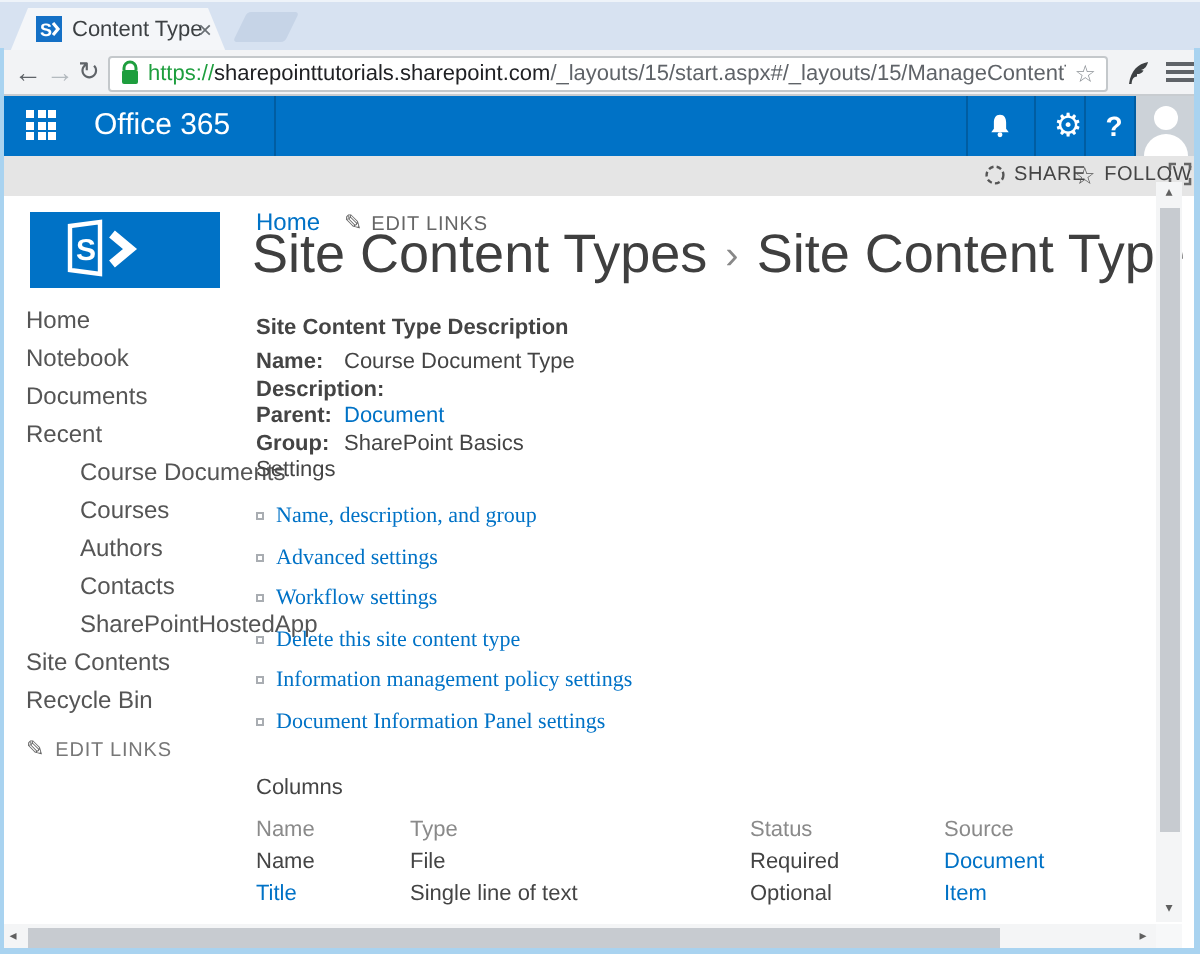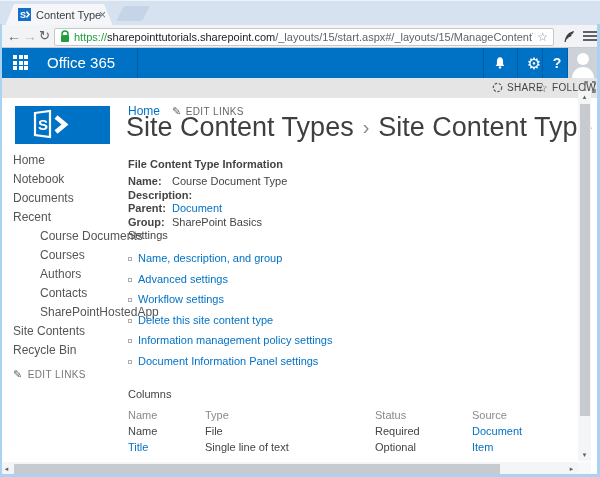--- a/index.html
+++ b/index.html
@@ -74,21 +74,21 @@
   .link { color:#0072c6; text-decoration:none; cursor:pointer; }
   .sect-head { font-size:11px; color:#444; }
   .sect-head.bold { font-weight:bold; }
   .sq { display:inline-block; width:4px; height:4px; border:1px solid #a9adb2; margin-right:6px; vertical-align:1px; }
 
   .info-sect { position:absolute; left:128px; top:158px; }
   .info-grid { display:grid; grid-template-columns:44px auto; margin-top:5px; font-size:11px; line-height:13.5px; color:#444; }
   .info-grid .lbl { font-weight:bold; }
 
   .settings-sect { position:absolute; left:128px; top:229px; }
-  .settings-sect ul { list-style:none; margin-top:11px; }
+  .settings-sect ul { list-style:none; margin-top:11px;font-family:Liberation Serif, serif; }
   .settings-sect li { height:20.5px; font-size:11px; }
 
   .columns-sect { position:absolute; left:128px; top:388px; width:452px; }
   .cols-grid { display:grid; grid-template-columns:77px 170px 97px 1fr; margin-top:9px; font-size:11px; color:#444; line-height:12px; row-gap:4px; }
   .cols-grid .hdr { color:#8a8a8a; }
   .add-link { margin-top:8px; font-size:11px; }
 
   
   .vscroll { position:absolute; left:578px; top:91px; width:13px; height:370px; background:#f4f5f6; }
   .vscroll .arrow { position:absolute; left:0; width:13px; height:12px; font-size:7px; color:#606060; text-align:center; line-height:12px; }
@@ -220,21 +220,21 @@
     <li class="indent">Courses</li>
     <li class="indent">Authors</li>
     <li class="indent">Contacts</li>
     <li class="indent">SharePointHostedApp</li>
     <li>Site Contents</li>
     <li>Recycle Bin</li>
   </ul>
   <span class="ql-edit"><span class="pencil">✎</span><span>EDIT LINKS</span></span>
 
   <div class="info-sect">
-    <div class="sect-head bold">File Content Type Information</div>
+    <div class="sect-head bold">Site Content Type Description</div>
     <div class="info-grid">
       <span class="lbl">Name:</span>
       <span>Course Document Type</span>
       <span class="lbl">Description:</span>
       <span></span>
       <span class="lbl">Parent:</span>
       <span class="link">Document</span>
       <span class="lbl">Group:</span>
       <span>SharePoint Basics</span>
     </div>

